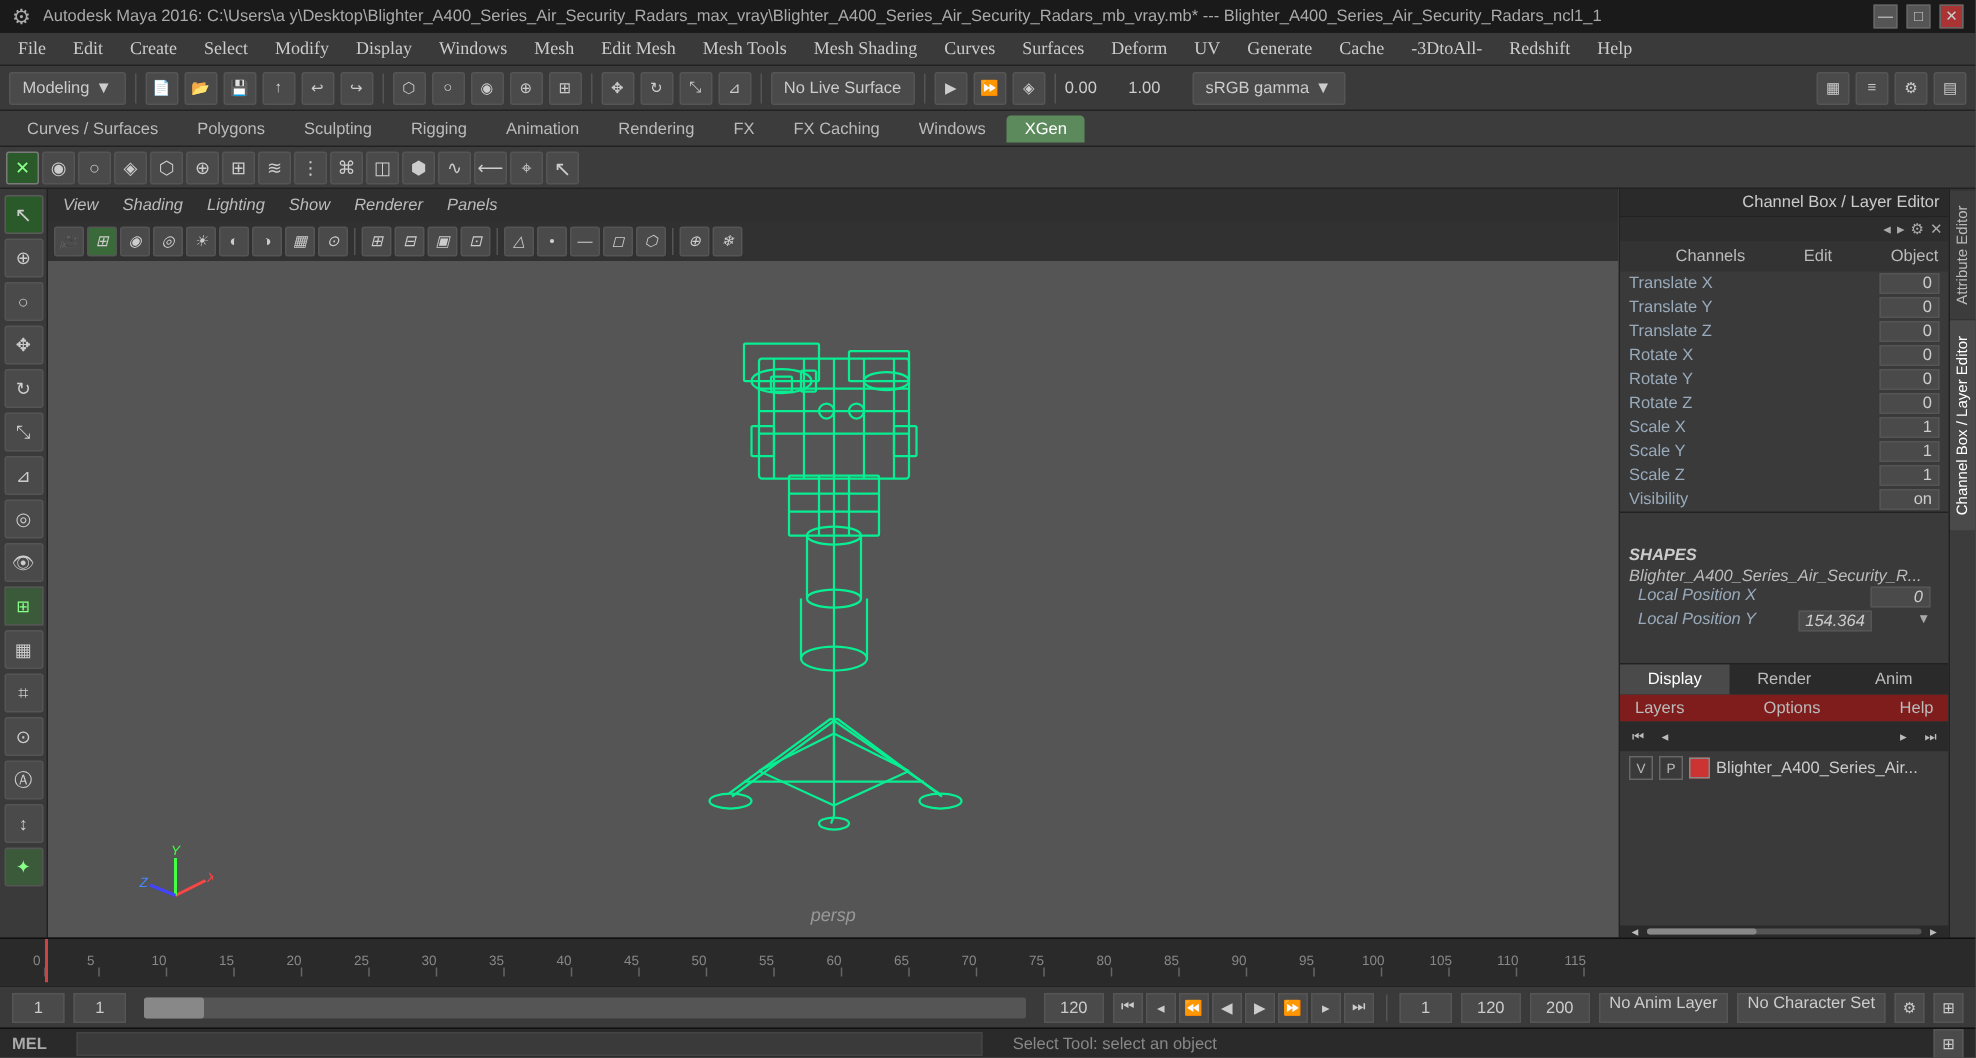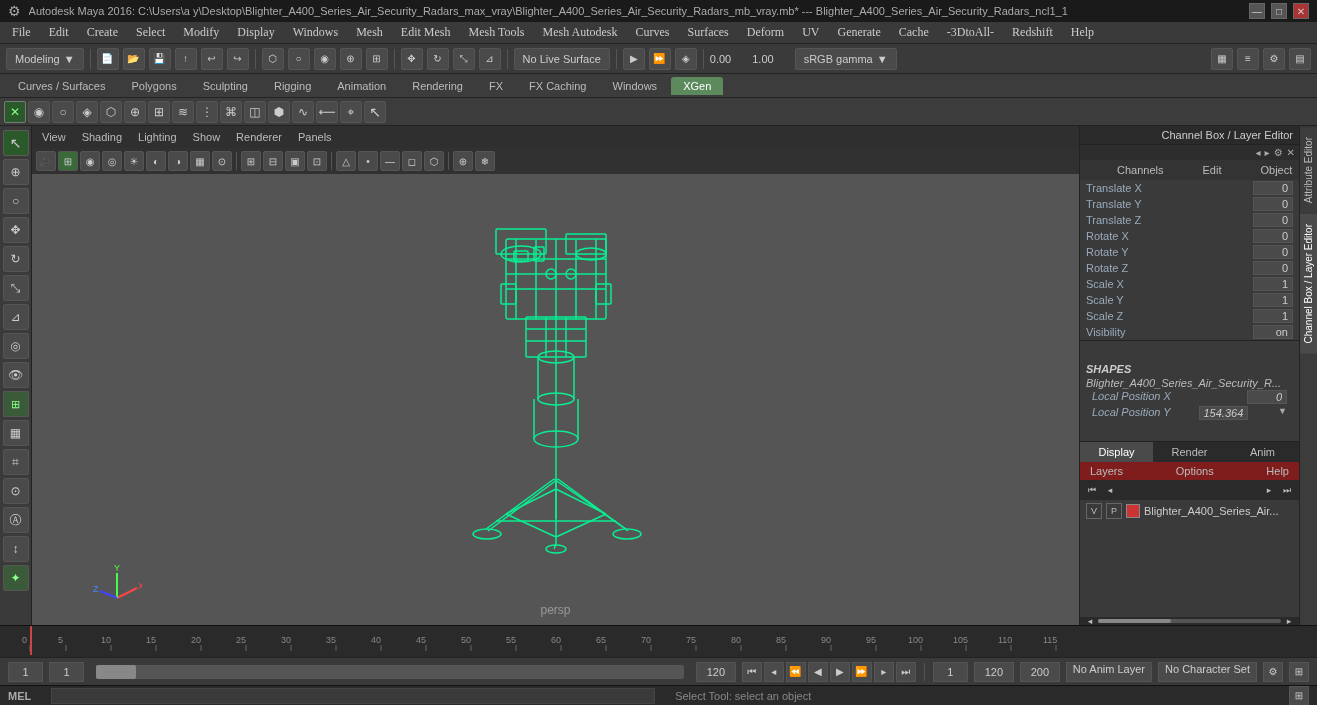--- a/index.html
+++ b/index.html
@@ -47,21 +47,21 @@
     
     #left-toolbar {
       width: 32px; background: #3a3a3a; display: flex; flex-direction: column; align-items: center;
       padding: 4px 2px; gap: 3px; border-right: 1px solid #222;
     }
     .lt-btn { width: 26px; height: 26px; background: #4a4a4a; border: 1px solid #555; border-radius: 2px; display: flex; align-items: center; justify-content: center; cursor: pointer; font-size: 12px; color: #ccc; }
     .lt-btn.active { background: #2a6a2a; border-color: #5a5a5a; }
 
     
     #viewport {
-      flex: 1; background: #555555; position: relative; overflow: hidden;
+      flex: 1; background: #555555; position: relative; overflow: hidden; font-style: italic;
     }
     #viewport-label {
       position: absolute; bottom: 8px; left: 50%; transform: translateX(-50%);
       color: #999; font-size: 12px;
     }
     #axis-indicator {
       position: absolute; bottom: 10px; left: 60px;
     }
 
     
@@ -187,21 +187,21 @@
   <span class="menu-item">File</span>
   <span class="menu-item">Edit</span>
   <span class="menu-item">Create</span>
   <span class="menu-item">Select</span>
   <span class="menu-item">Modify</span>
   <span class="menu-item">Display</span>
   <span class="menu-item">Windows</span>
   <span class="menu-item">Mesh</span>
   <span class="menu-item">Edit Mesh</span>
   <span class="menu-item">Mesh Tools</span>
-  <span class="menu-item">Mesh Autodesk</span>
+  <span class="menu-item">Mesh Shading</span>
   <span class="menu-item">Curves</span>
   <span class="menu-item">Surfaces</span>
   <span class="menu-item">Deform</span>
   <span class="menu-item">UV</span>
   <span class="menu-item">Generate</span>
   <span class="menu-item">Cache</span>
   <span class="menu-item">-3DtoAll-</span>
   <span class="menu-item">Redshift</span>
   <span class="menu-item">Help</span>
 </div>

